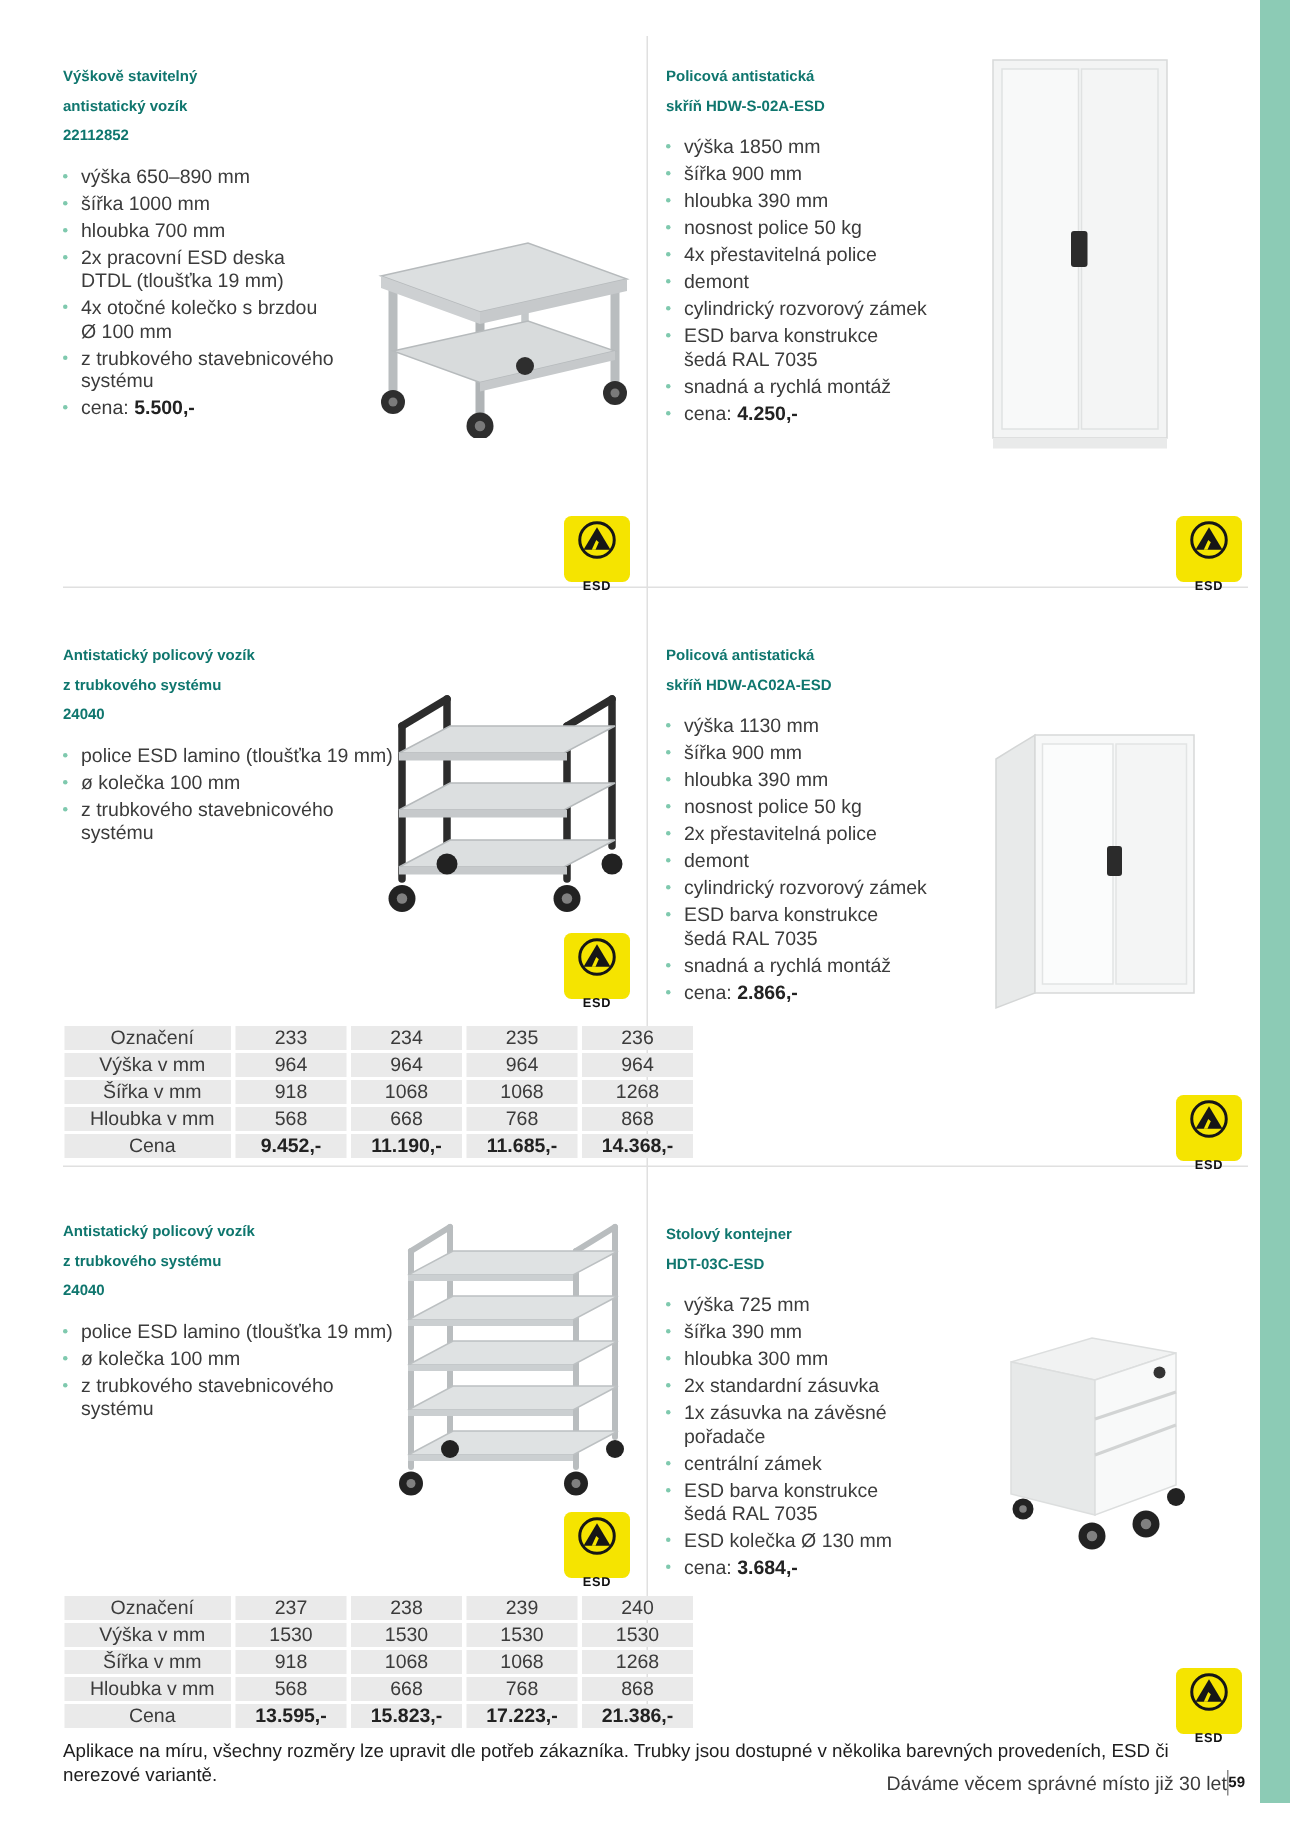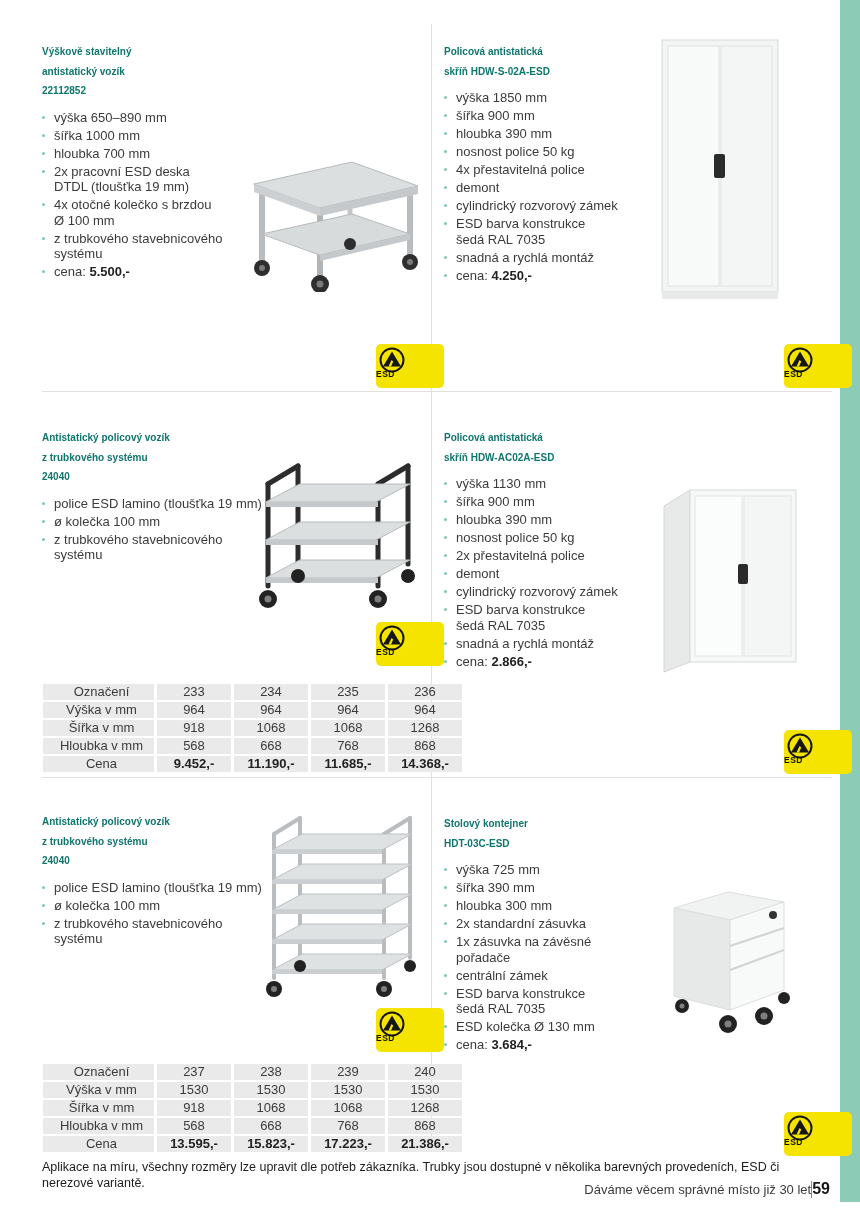--- a/index.html
+++ b/index.html
@@ -14,37 +14,37 @@
   .title .tl{display:block;}
   .feats{list-style:none;margin:0;padding:0;}
   .featrow{display:flex;gap:9px;margin:0 0 2.5px 0;}
   .dot{width:3px;height:3px;border-radius:50%;background:#7fc9ae;margin-top:6px;flex:none;}
   .ft{font-size:13px;line-height:15.5px;color:#3b3b3b;white-space:pre-line;}
   .price{font-weight:700;color:#222;}
 
   .pimg{position:absolute;margin:0;}
   .pimg svg{display:block;width:100%;height:100%;}
 
-  .esd{position:absolute;width:68px;height:44px;background:#f5e400;border-radius:5px;
-       display:flex;flex-direction:column;align-items:flex-start;padding-top:3px;box-sizing:border-box;}
+  .esd{position:absolute;width:44px;height:44px;background:#f5e400;border-radius:5px;
+       display:flex;flex-direction:column;align-items:center;padding-top:3px;box-sizing:border-box;gap:16px;}
   .esd svg{width:32px;height:26px;flex:none;}
   .esd-label{font-size:8.5px;font-weight:700;color:#111;line-height:9px;margin-top:-3px;letter-spacing:.5px;}
 
   .spec{position:absolute;border-collapse:separate;border-spacing:3px 2px;}
   .spec td{background:#eaeaea;font-size:13px;color:#3b3b3b;text-align:center;
            height:16px;line-height:16px;padding:0 4px;width:66px;}
   .spec td.lbl{text-align:center;width:97px;padding-left:10px;}
   .spec tr:last-child td:not(.lbl){font-weight:700;color:#222;}
 
   .note{position:absolute;left:42px;top:1159px;width:788px;margin:0;font-size:12.5px;
         line-height:16px;color:#1d1d1d;}
   .pagefoot{position:absolute;top:1180px;right:30px;display:flex;align-items:center;
             font-size:13px;color:#3b3b3b;}
   .psep{width:1px;height:17px;background:#8a8a8a;}
-  .pnum{font-weight:700;font-size:16px;color:#161616;}
+  .pnum{font-weight:700;font-size:10px;color:#161616;}
 </style>
 </head>
 <body>
 
 <div class="page">
 
   <div class="accent-bar"></div>
   <div class="vdiv"></div>
   <div class="hdiv" style="top:391px"></div>
   <div class="hdiv" style="top:777px"></div>

